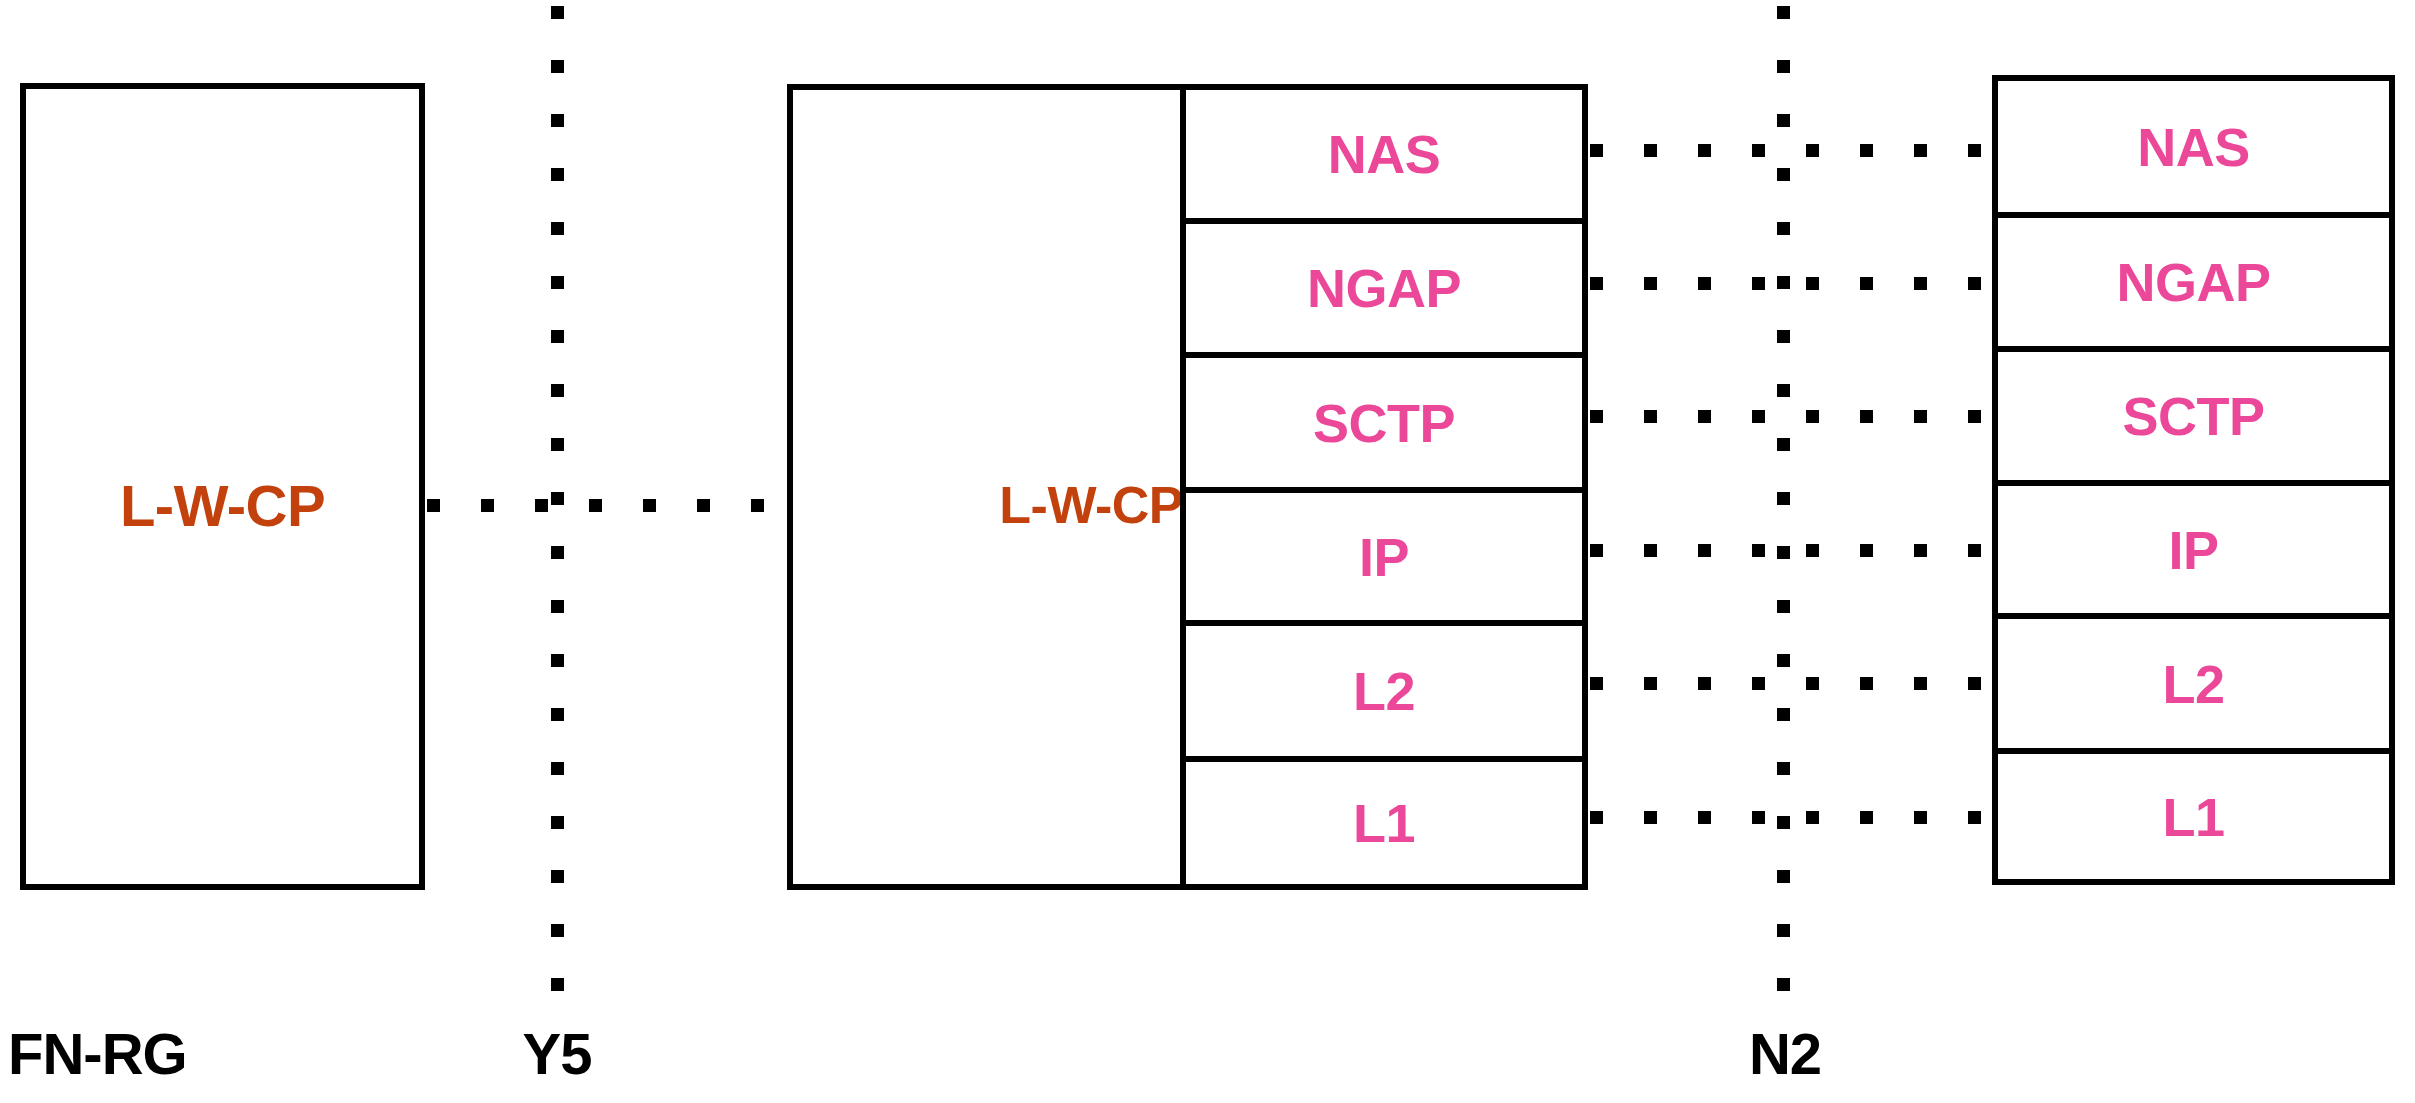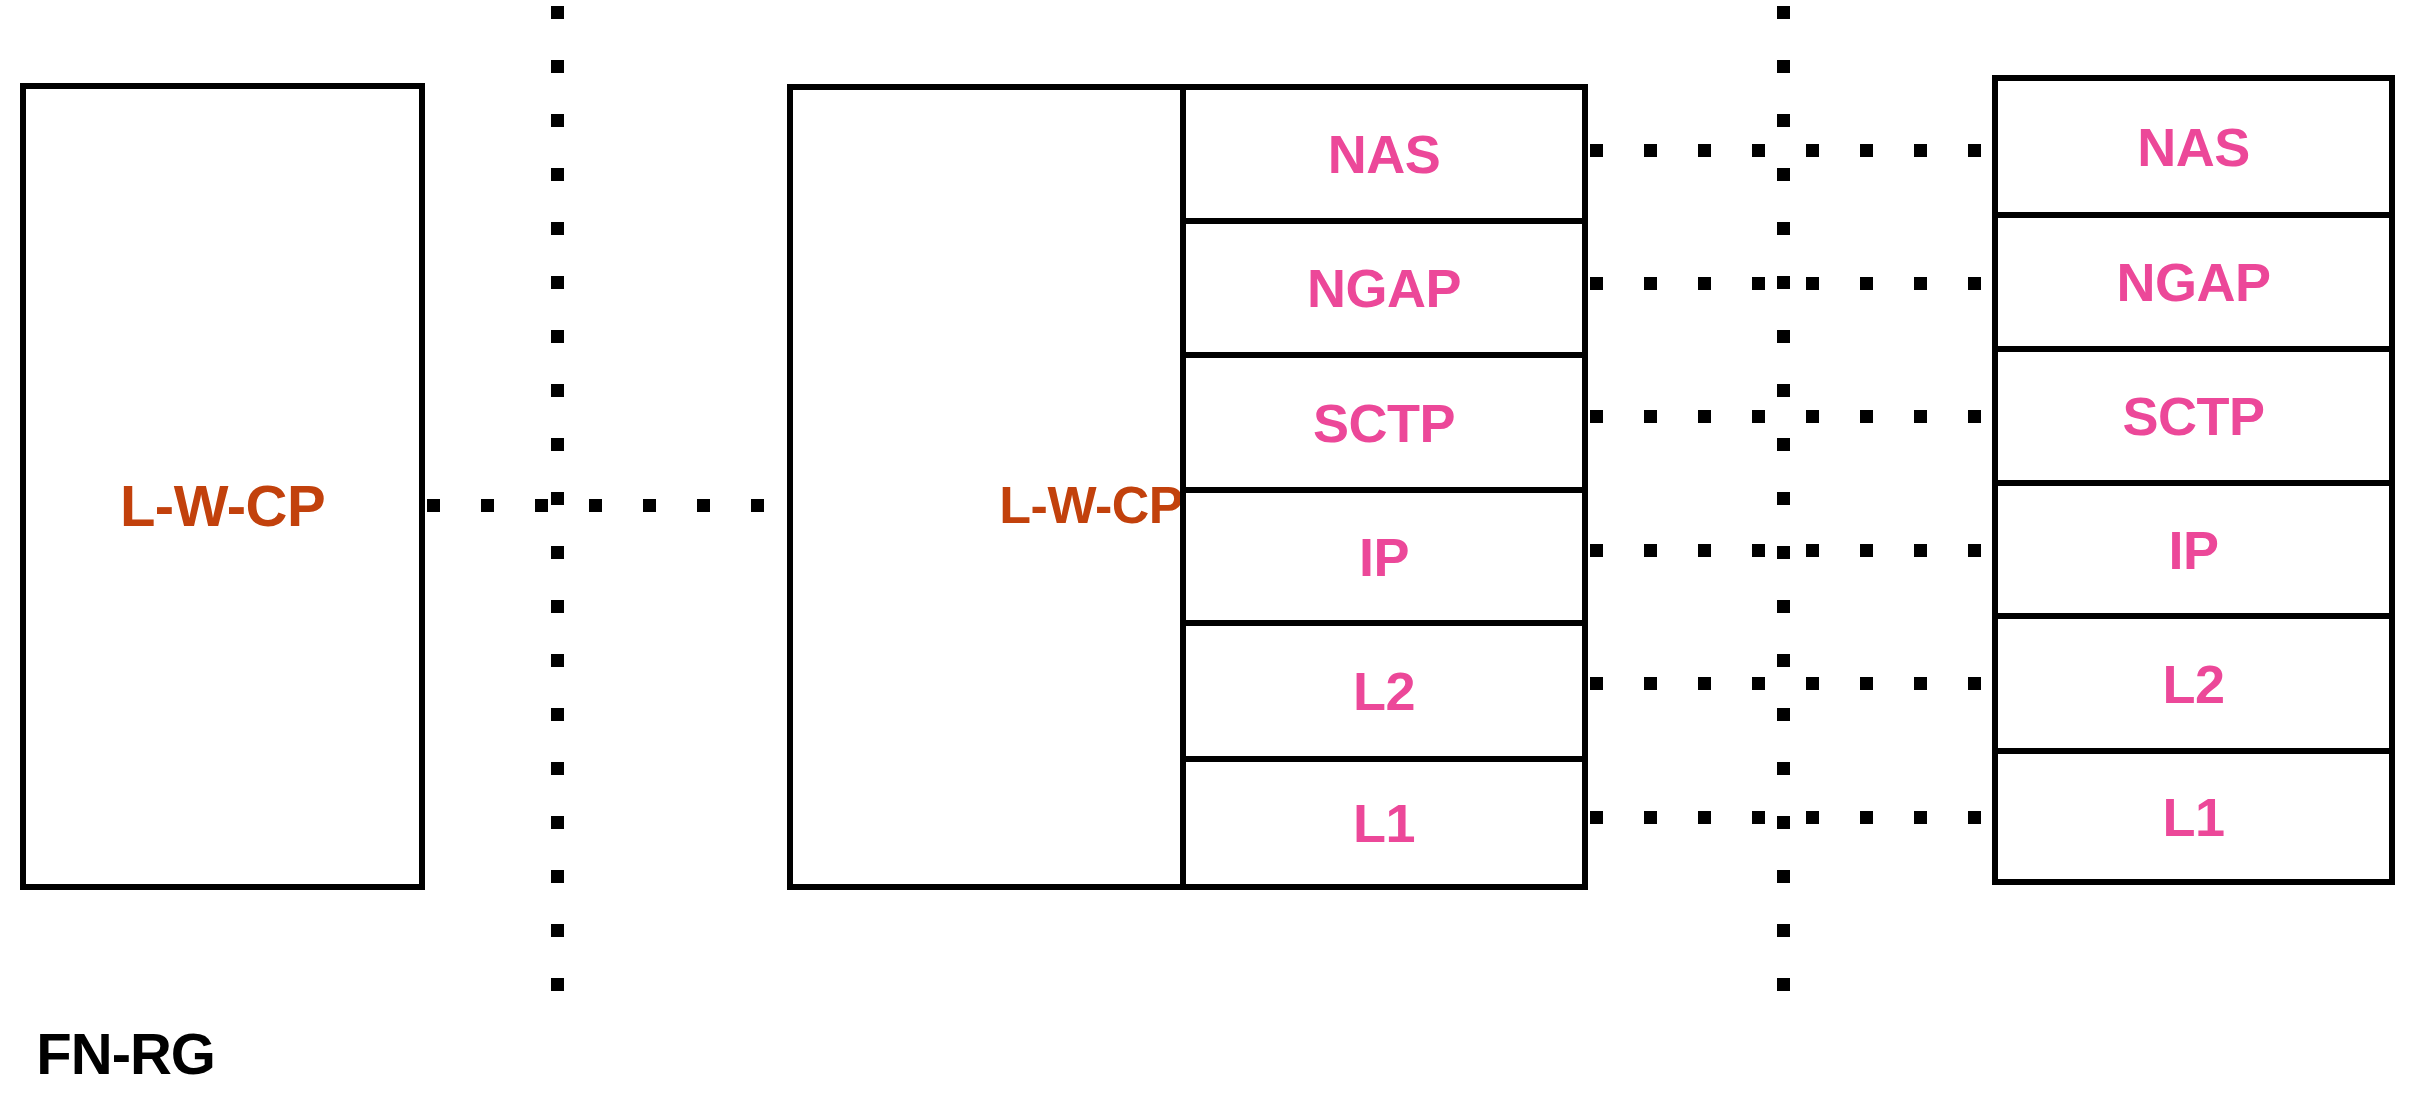--- a/index.html
+++ b/index.html
@@ -115,15 +115,17 @@
 
   <div class="box" style="left:1992px; top:75px; width:403px; height:810px;"></div>
 
   <div class="stackrow first" style="left:1998px; top:81px; width:391px; height:131px; font-size:54px;">NAS</div>
   <div class="stackrow" style="left:1998px; top:212px; width:391px; height:134px; font-size:54px;">NGAP</div>
   <div class="stackrow" style="left:1998px; top:346px; width:391px; height:134px; font-size:54px;">SCTP</div>
   <div class="stackrow" style="left:1998px; top:480px; width:391px; height:133px; font-size:54px;">IP</div>
   <div class="stackrow" style="left:1998px; top:613px; width:391px; height:135px; font-size:54px;">L2</div>
   <div class="stackrow" style="left:1998px; top:748px; width:391px; height:131px; font-size:54px;">L1</div>
 
-  <div class="caption" style="left:0px; top:1020px; width:215px; font-size:58px; text-align:right; padding-left:8px; box-sizing:border-box;">FN-RG</div>
+  <div class="caption" style="left:0px; top:1020px; width:215px; font-size:58px; text-align:left; padding-left:8px; box-sizing:border-box;">FN-RG</div>
+  <div class="caption" style="left:452px; top:1020px; width:210px; font-size:58px;">Y5</div>
+  <div class="caption" style="left:1680px; top:1020px; width:210px; font-size:58px;">N2</div>
 
 </div>
 
 </body></html>

